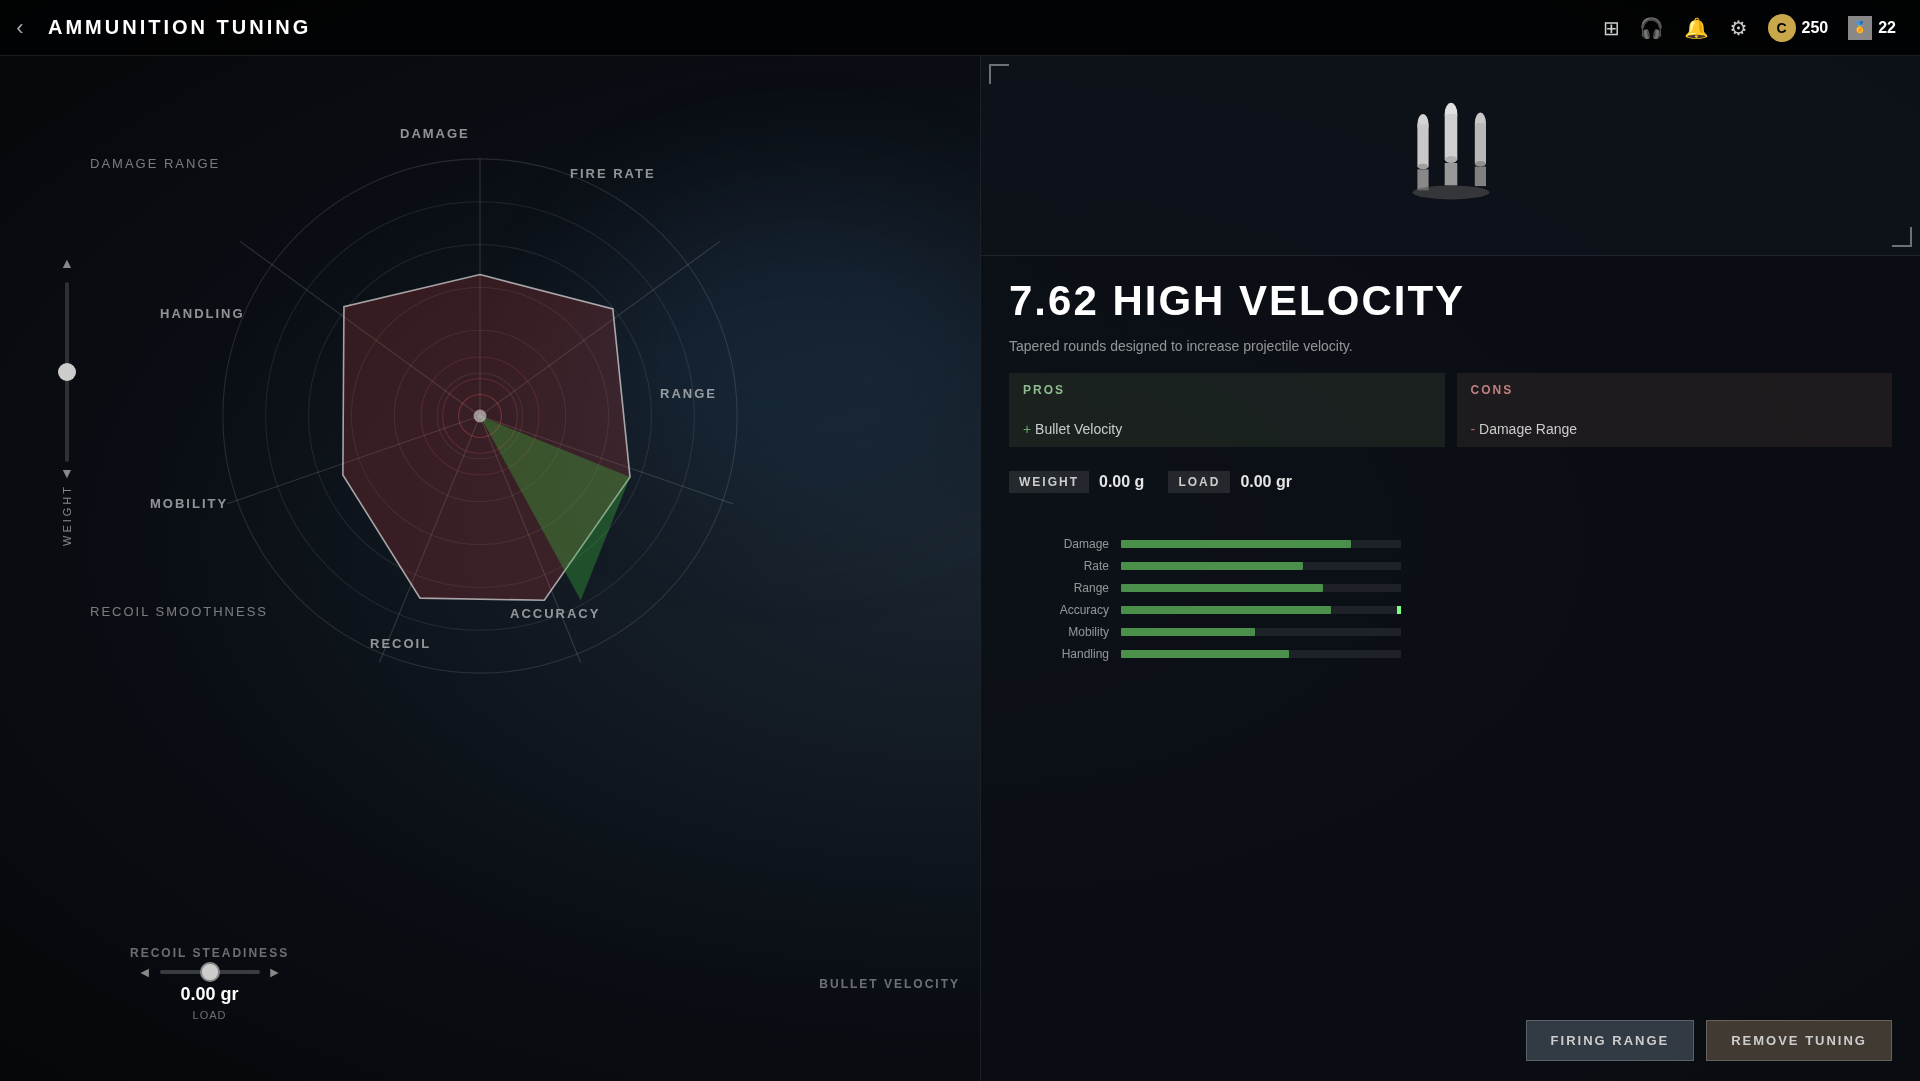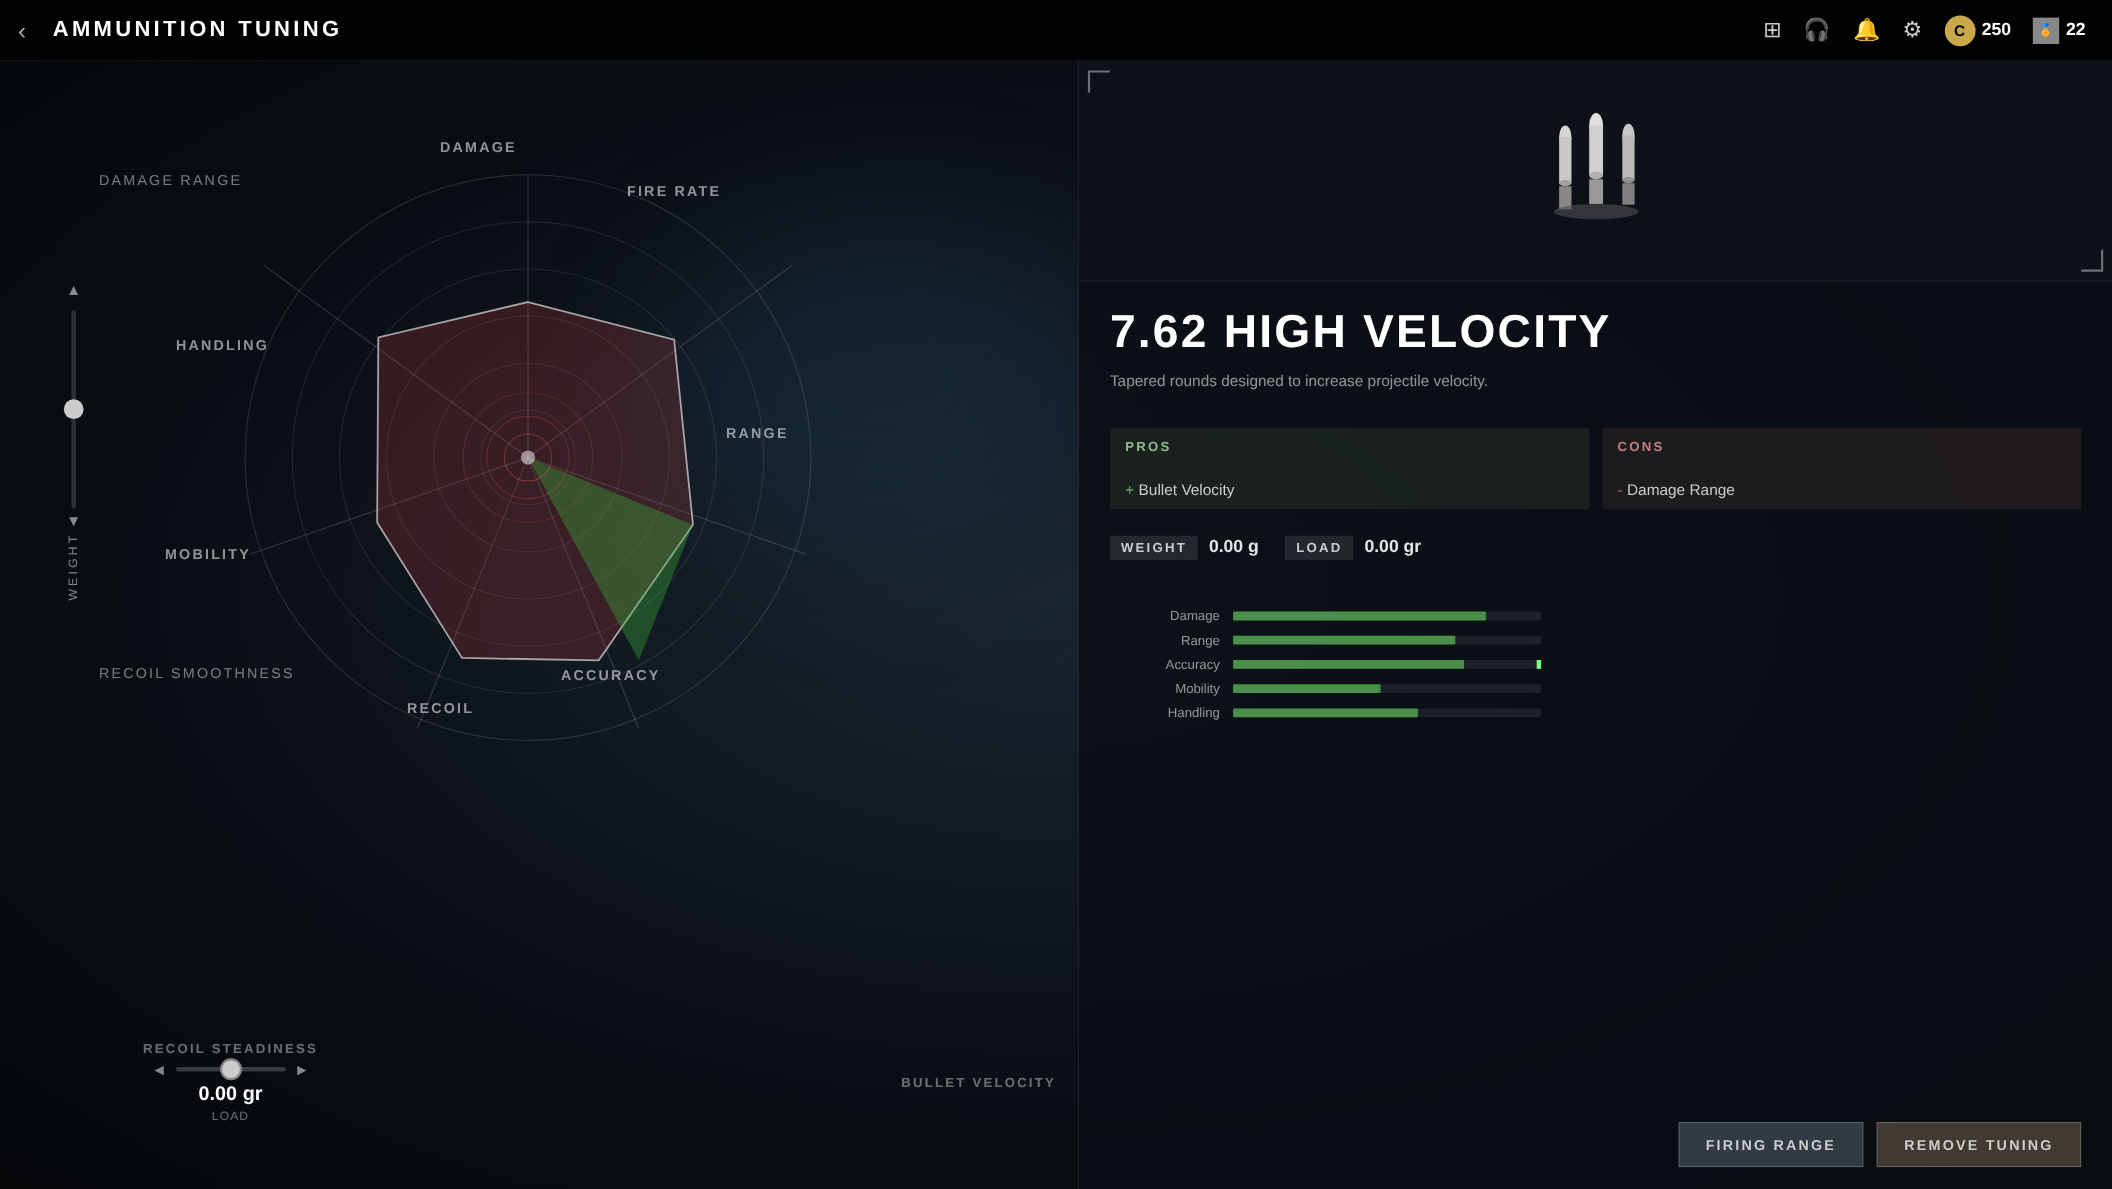--- a/index.html
+++ b/index.html
@@ -278,21 +278,21 @@
       letter-spacing: 2px;
       line-height: 1;
       text-transform: uppercase;
       color: #fff;
       margin-bottom: 14px;
     }
     .ammo-desc {
       font-size: 14px;
       color: rgba(255,255,255,0.55);
       line-height: 1.5;
-      margin-bottom: 32px;
+      margin-bottom: 16px;
     }
 
     
     .pros-cons {
       display: flex;
       gap: 12px;
       margin-bottom: 24px;
     }
     .pros-box, .cons-box {
       flex: 1;
@@ -593,20 +593,26 @@
     </div>
 
     <div class="stats-section" id="stats-container">
     <div class="stat-row">
       <div class="stat-name">Damage</div>
       <div class="stat-bar-bg">
         <div class="stat-bar-fill" style="width:82%"></div>
       </div>
     </div>
         <div class="stat-row">
+      <div class="stat-name">Rate</div>
+      <div class="stat-bar-bg">
+        <div class="stat-bar-fill" style="width:65%"></div>
+      </div>
+    </div>
+        <div class="stat-row">
       <div class="stat-name">Range</div>
       <div class="stat-bar-bg">
         <div class="stat-bar-fill" style="width:72%"></div>
       </div>
     </div>
         <div class="stat-row">
       <div class="stat-name">Accuracy</div>
       <div class="stat-bar-bg">
         <div class="stat-bar-fill with-bonus" style="width:75%"></div>
       </div>

